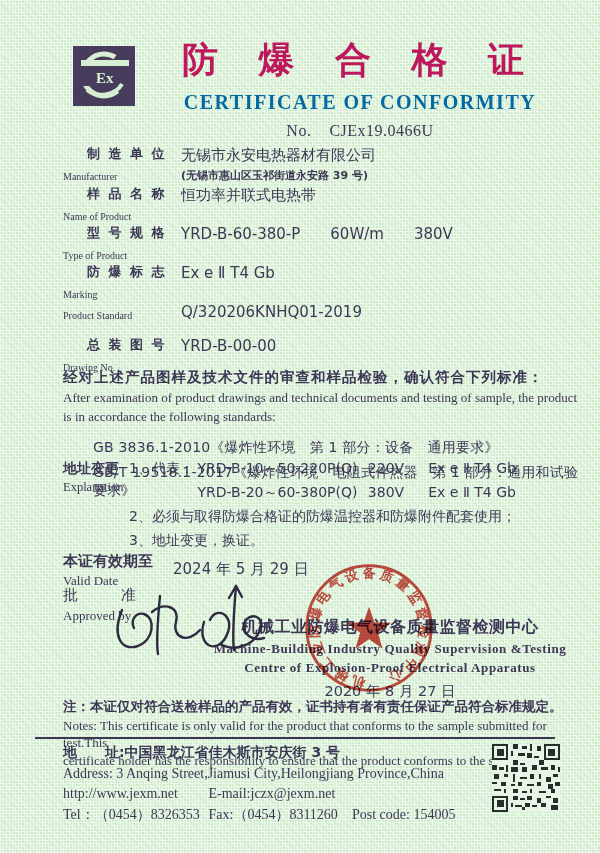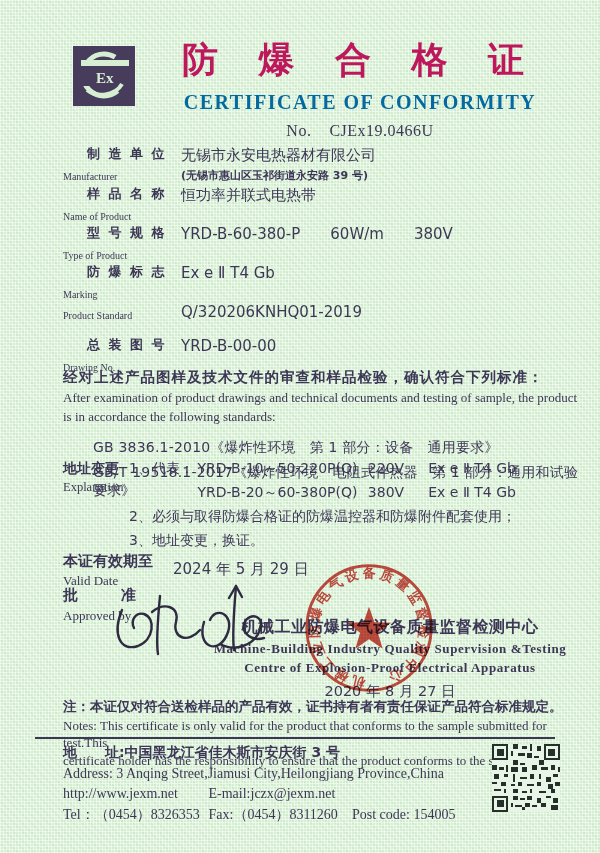--- a/index.html
+++ b/index.html
@@ -54,21 +54,21 @@
   .ex-item{margin-bottom:6px;}
 
   
   .valid{left:63px;top:552px;display:flex;}
   .valid .cn{font-size:15px;font-weight:bold;}
   .valid .en{font-size:13px;margin-top:2px;}
   .valid .val{font-size:15px;margin-left:20px;padding-top:8px;}
 
   
   .approve-label{left:63px;top:586px;}
-  .approve-label .cn{font-size:15px;font-weight:bold;letter-spacing:14px;white-space:nowrap;}
+  .approve-label .cn{font-size:15px;font-weight:normal;letter-spacing:14px;white-space:nowrap;}
   .approve-label .en{font-size:13px;margin-top:3px;}
   .signature{left:108px;top:572px;width:180px;height:95px;z-index:3;}
   .org-block{left:212px;top:617px;width:356px;text-align:center;z-index:2;}
   .org-cn{font-size:16px;font-weight:bold;letter-spacing:.5px;white-space:nowrap;}
   .org-en{font-size:13px;font-weight:bold;letter-spacing:.6px;line-height:16px;margin-top:3px;}
   .org-date{font-size:14.5px;margin-top:6px;}
   .stamp{left:301px;top:560px;width:136px;height:136px;z-index:5;opacity:.88;mix-blend-mode:multiply;}
 
   
   .notes{left:63px;top:698px;right:14px;}

